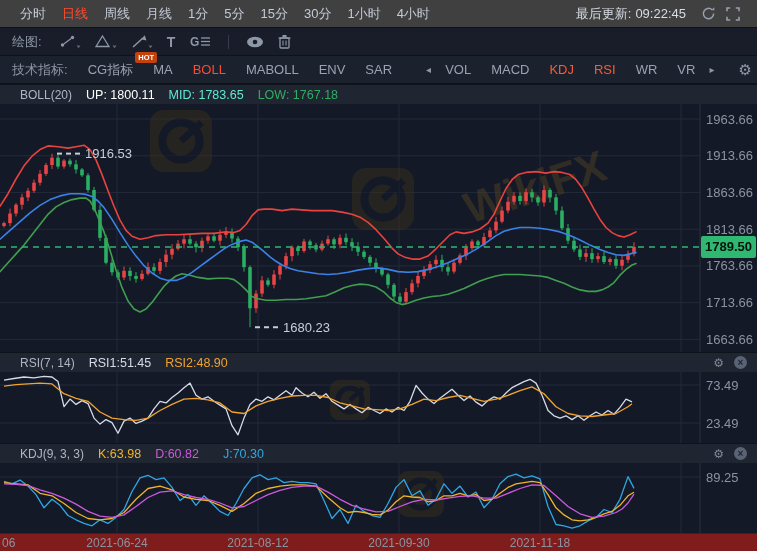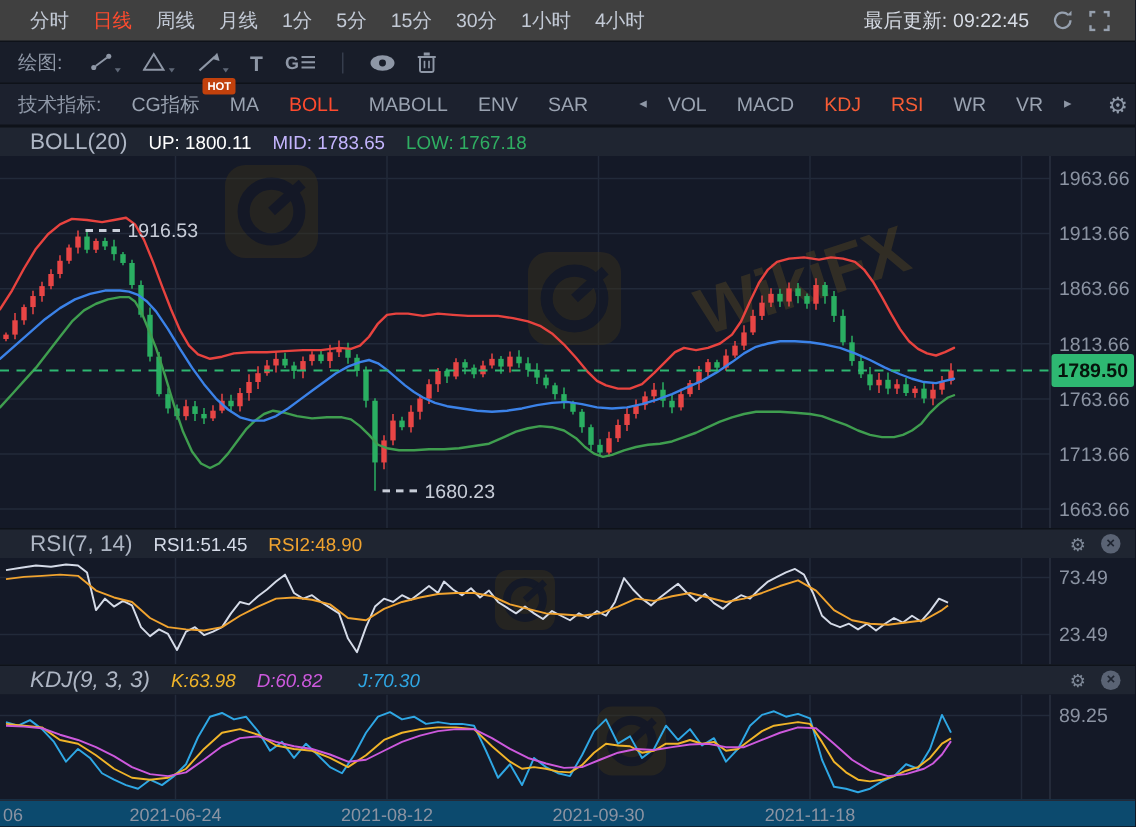--- a/index.html
+++ b/index.html
@@ -22,42 +22,42 @@
   .vsep{width:1px;height:14px;background:#353d4c;margin:0 10px;display:inline-block;}
   .ind-item{color:#9aa3b1;font-size:13px;margin:0 10px;cursor:pointer;position:relative;white-space:nowrap;}
   .ind-item.sel-red{color:#ff4b2e;}
   .ind-item.sel-orange{color:#f75c35;}
   .hot-badge{position:absolute;top:-9px;right:-24px;background:#c2410c;color:#fff;font-size:7.5px;
              font-weight:bold;padding:1px 3px;border-radius:2px;line-height:1.2;}
   .arrow-btn{color:#8e97a6;font-size:10px;margin:0 4px;cursor:pointer;}
   .gear{color:#8f99a8;font-size:15px;cursor:pointer;}
   .strip{position:absolute;left:0;width:757px;height:20px;background:#1f2531;display:flex;
          align-items:center;padding:0 0 0 20px;box-sizing:border-box;border-top:1px solid #0e1219;}
-  .strip .hname{color:#aeb6c4;font-size:15px;margin-right:14px;}
+  .strip .hname{color:#aeb6c4;font-size:12px;margin-right:14px;}
   .strip span{white-space:nowrap;}
   .v-red{color:#ffffff;font-size:12.5px;margin-right:14px;}
-  .v-blue{color:#c4b5fd;font-size:12.5px;margin-right:14px;}
+  .v-blue{color:#5eead4;font-size:12.5px;margin-right:14px;}
   .v-green{color:#2fae62;font-size:12.5px;margin-right:14px;}
   .v-white{color:#d5dbe8;font-size:12.5px;margin-right:14px;}
   .v-orange{color:#f0a32f;font-size:12.5px;margin-right:14px;}
   .v-yellow{color:#f0b429;font-size:12.5px;margin-right:14px;}
   .v-magenta{color:#cd59dd;font-size:12.5px;margin-right:24px;}
   .v-cyan{color:#2fa7e4;font-size:12.5px;margin-right:14px;}
   .strip .ricons{position:absolute;right:10px;display:flex;align-items:center;gap:10px;}
   .mini-gear{color:#7e8897;font-size:12px;cursor:pointer;}
   .circlex{width:13px;height:13px;border-radius:50%;background:#5a6374;color:#1f2531;font-size:10px;
            font-weight:bold;display:inline-flex;align-items:center;justify-content:center;cursor:pointer;}
   .panel{position:absolute;left:0;background:#141927;}
   #main-chart{top:104px;height:248px;}
   #rsi-chart{top:372px;height:71px;}
   #kdj-chart{top:463px;height:70px;}
   #boll-header{top:84px;}
   #rsi-header{top:352px;}
-  #kdj-header{top:443px;font-style:italic;}
-  #xaxis{position:absolute;top:533px;left:0;width:757px;height:18px;background:#0c4a6e;
+  #kdj-header{top:443px;}
+  #xaxis{position:absolute;top:533px;left:0;width:757px;height:18px;background:#7f1d1d;
          border-top:1px solid #232a38;}
   .xlabel{position:absolute;top:2px;color:#8b93a2;font-size:12px;transform:translateX(-50%);white-space:nowrap;}
   .xlabel.left{transform:none;}
   svg{display:block;}
   svg text{font-family:"Liberation Sans","DejaVu Sans",sans-serif;}
   .grid{stroke:#222a3a;stroke-width:1;}
   .axisline{stroke:#2a3140;stroke-width:1;}
   .axis{fill:#8b93a2;font-size:13px;}
   .anntext{fill:#c8cdd8;font-size:13px;}
   .badgetext{fill:#06140c;font-size:13px;font-weight:bold;}

